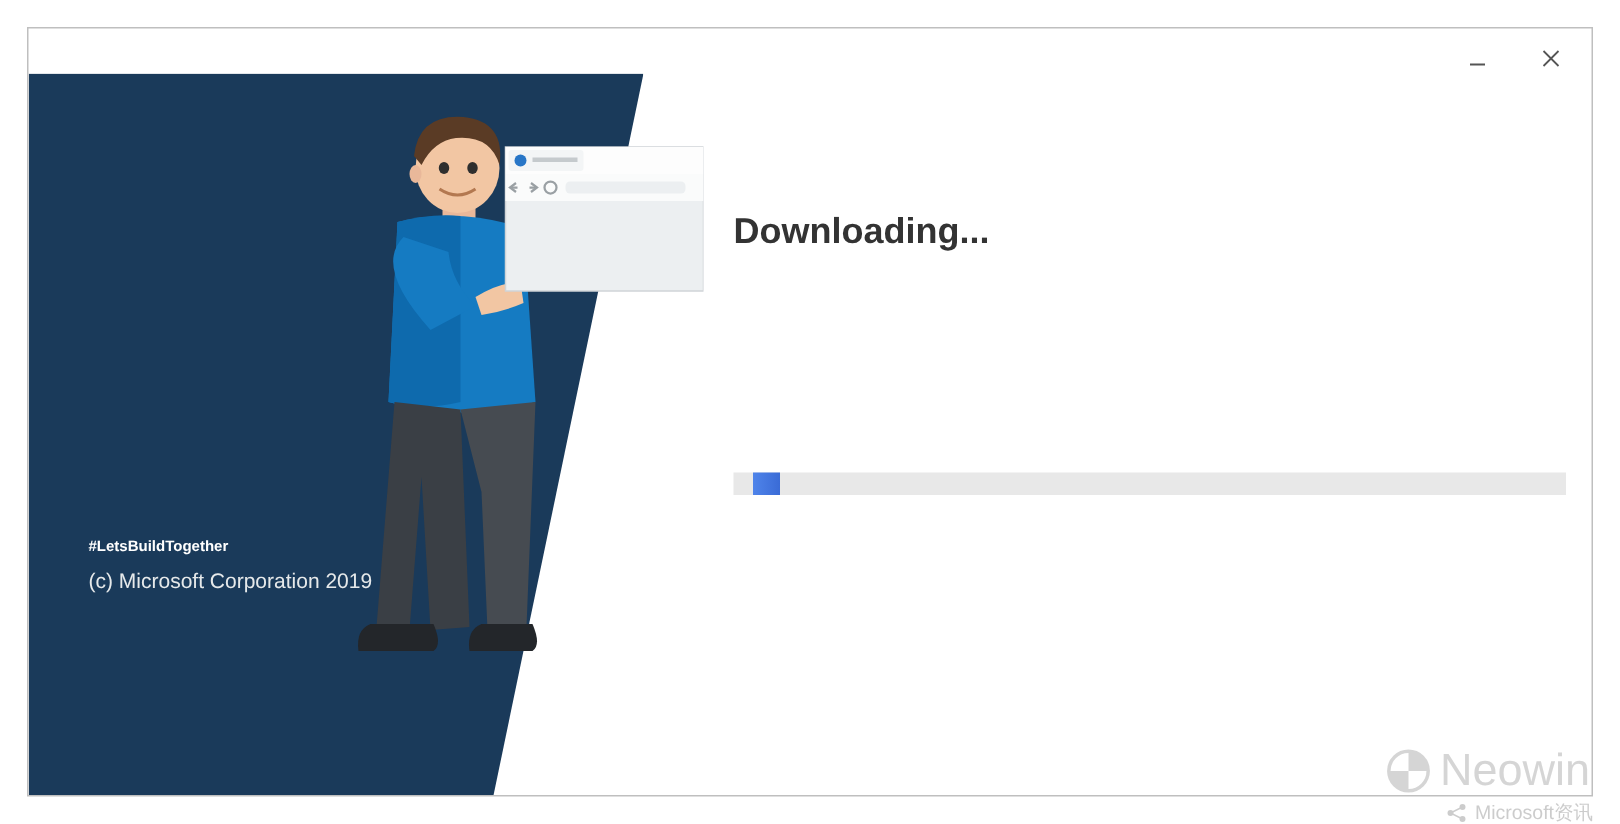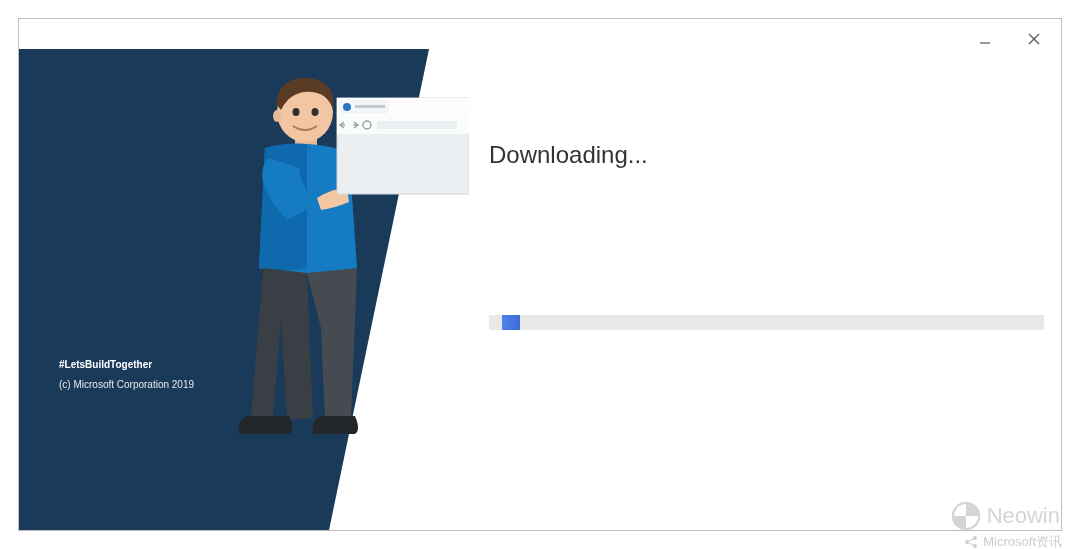--- a/index.html
+++ b/index.html
@@ -53,35 +53,35 @@
       top: 310px;
       color: #fff;
       font-weight: 700;
       font-size: 10px;
     }
     .copyright {
       position: absolute;
       left: 40px;
       top: 330px;
       color: #e6e9ea;
-      font-size: 10px;
+      font-size: 14px;
       text-align: center;
     }
     .character {
       position: absolute;
       left: 190px;
       top: 49px;
     }
     .status-text {
       position: absolute;
       left: 470px;
       top: 122px;
       font-size: 24px;
       color: #333;
-      font-weight: 400;
+      font-weight: 700;
     }
     .progress-track {
       position: absolute;
       left: 470px;
       top: 296px;
       width: 555px;
       height: 15px;
       background: #e8e8e8;
     }
     .progress-fill {
@@ -94,21 +94,21 @@
     }
     
     .neowin-mark {
       position: absolute;
       right: 20px;
       bottom: 18px;
       display: flex;
       align-items: center;
       gap: 6px;
       color: #c8c8c8;
-      font-size: 22px;
+      font-size: 30px;
       font-weight: 400;
       opacity: 0.75;
     }
     .neowin-logo {
       width: 30px;
       height: 30px;
     }
     .bottom-mark {
       position: absolute;
       right: 18px;

